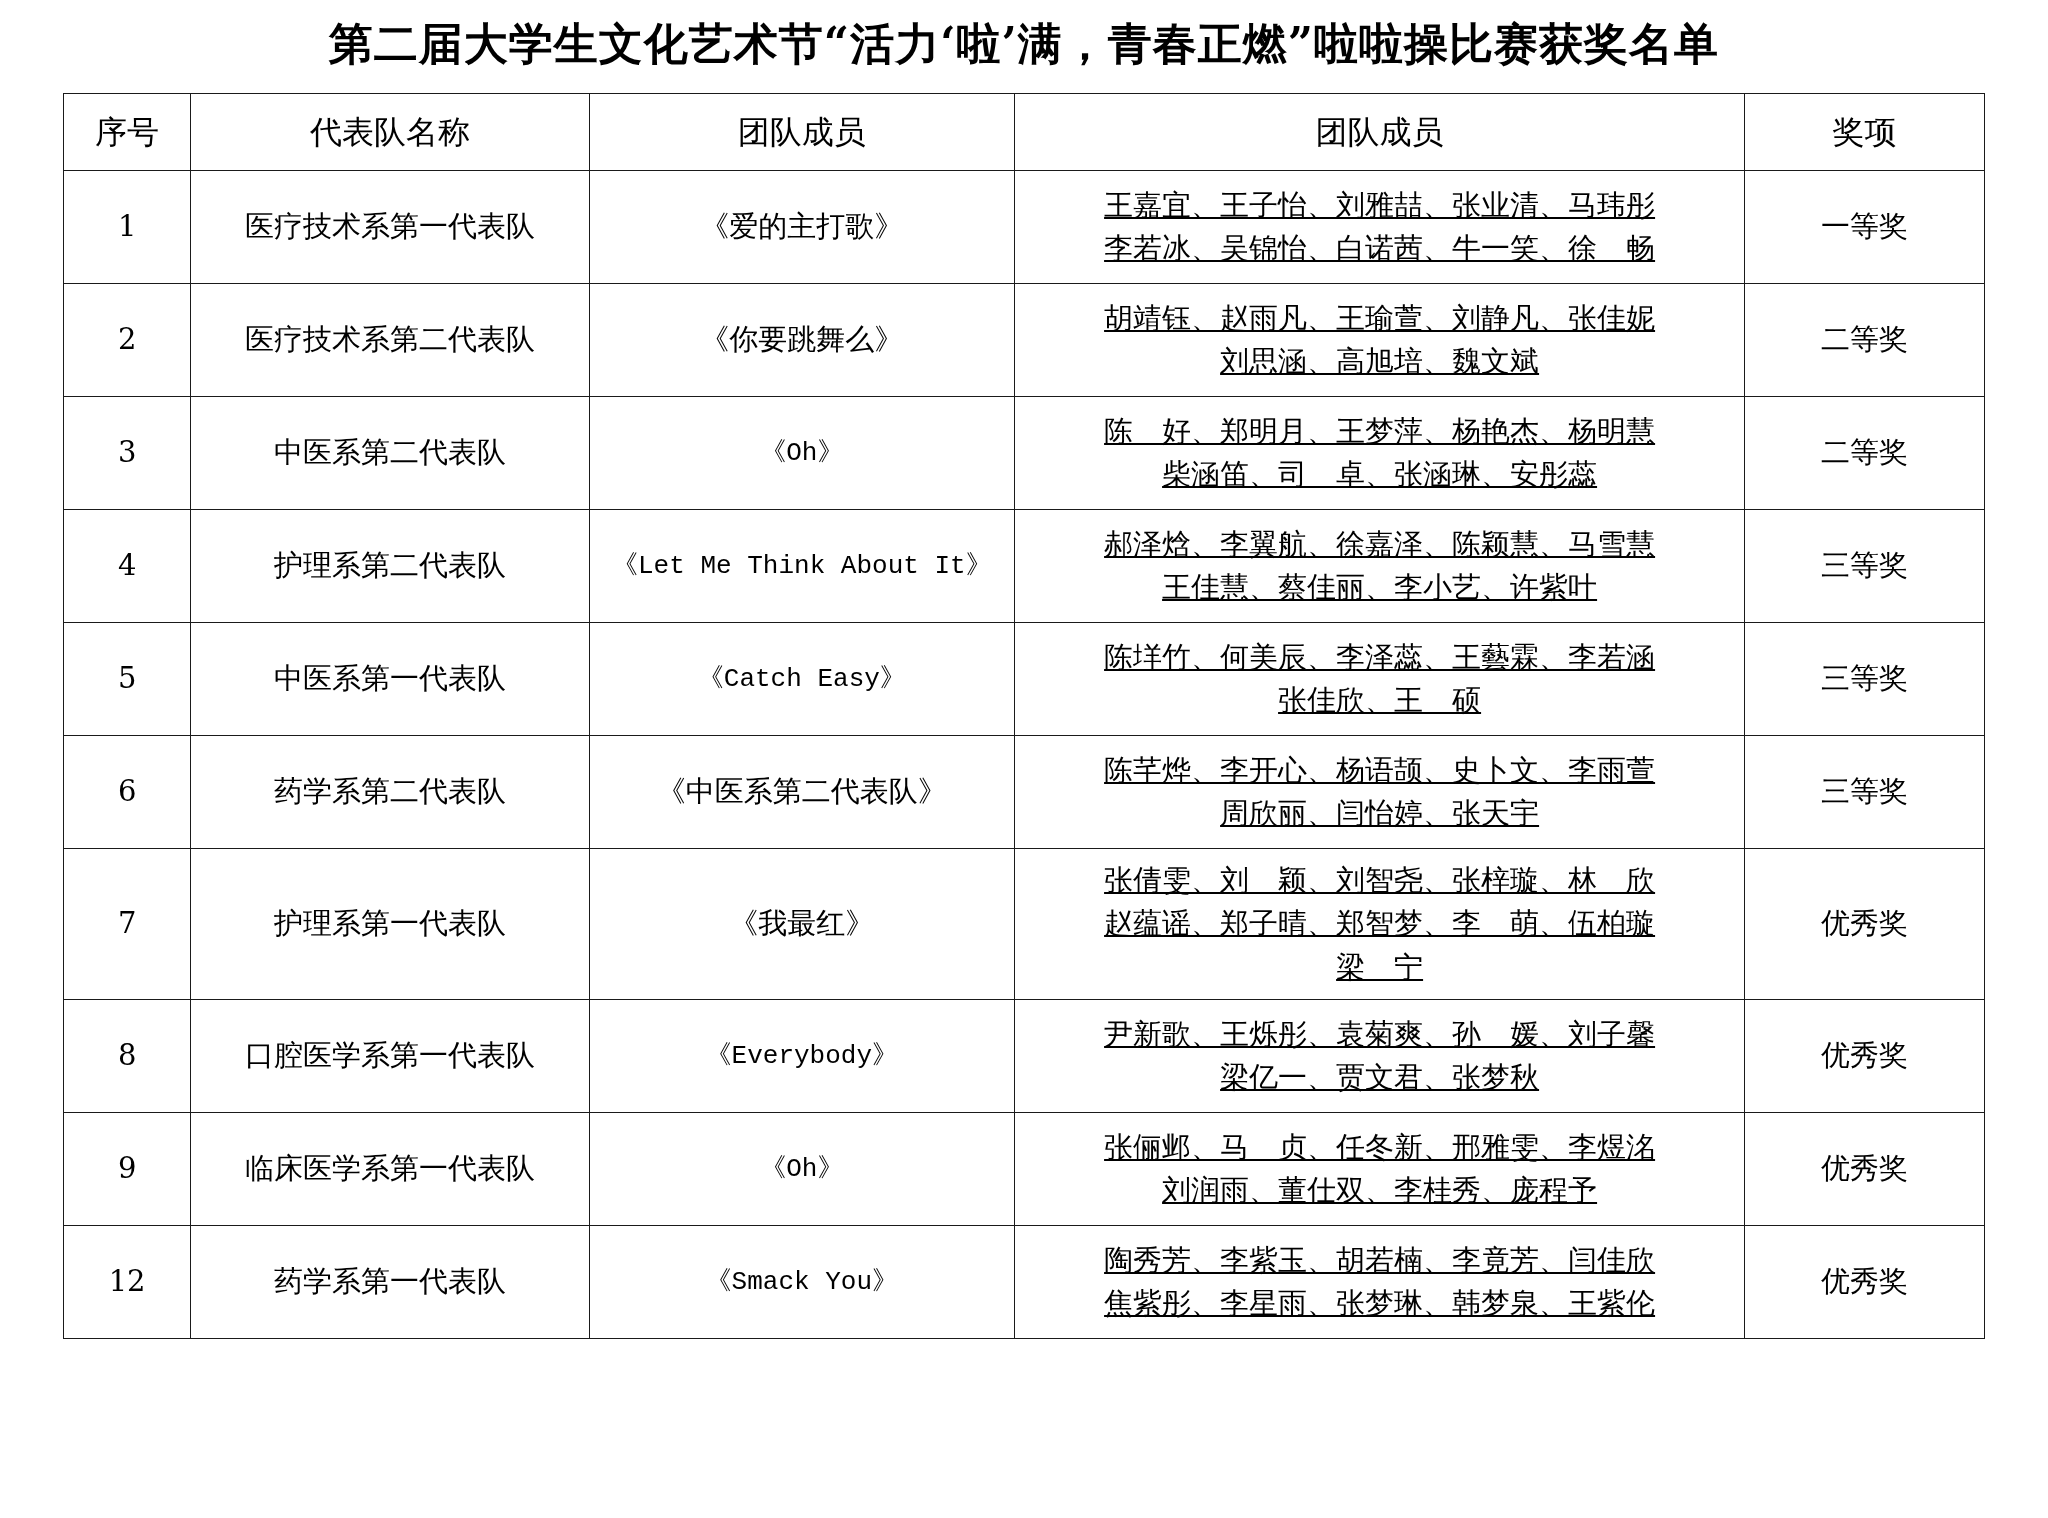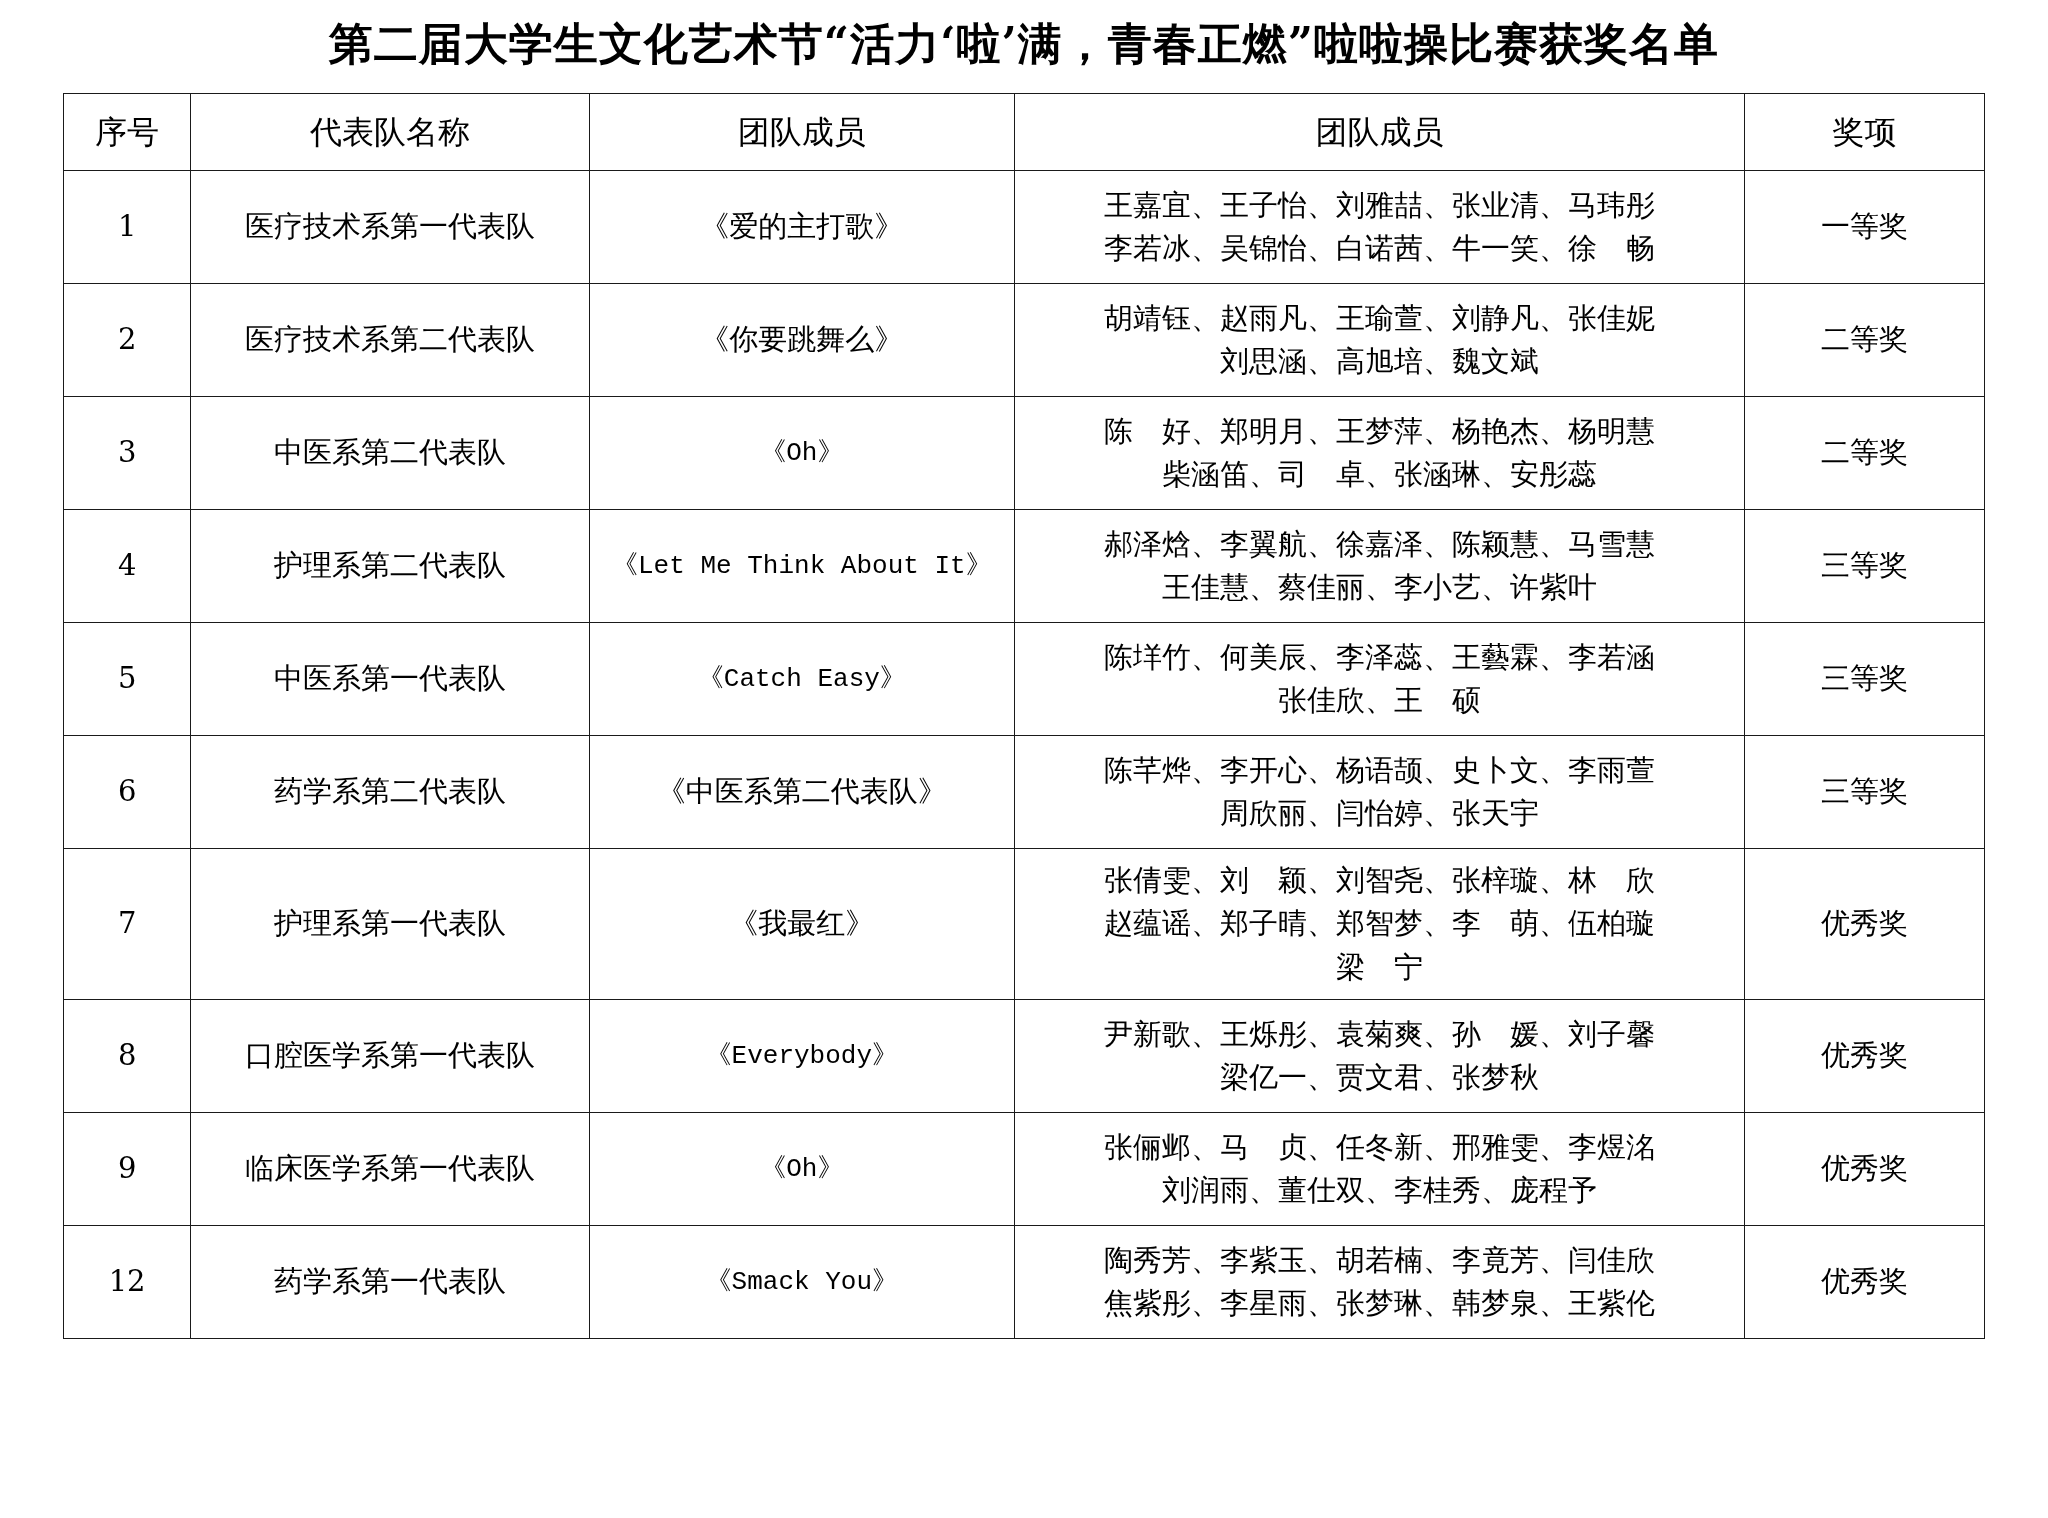--- a/index.html
+++ b/index.html
@@ -55,20 +55,21 @@
   .col-team    { width: 382px; }
   .col-song    { width: 408px; }
   .col-members { width: 700px; }
   .col-award   { width: 230px; }
 
   td.members {
     text-align: center;
     padding: 8px 14px;
     font-size: 28px;
     line-height: 1.45;
+    text-decoration: underline;
   }
   td.members .mline {
     display: block;
     white-space: pre;
   }
   td.song {
     font-size: 29px;
     white-space: nowrap;
   }
   td.song.latin {

